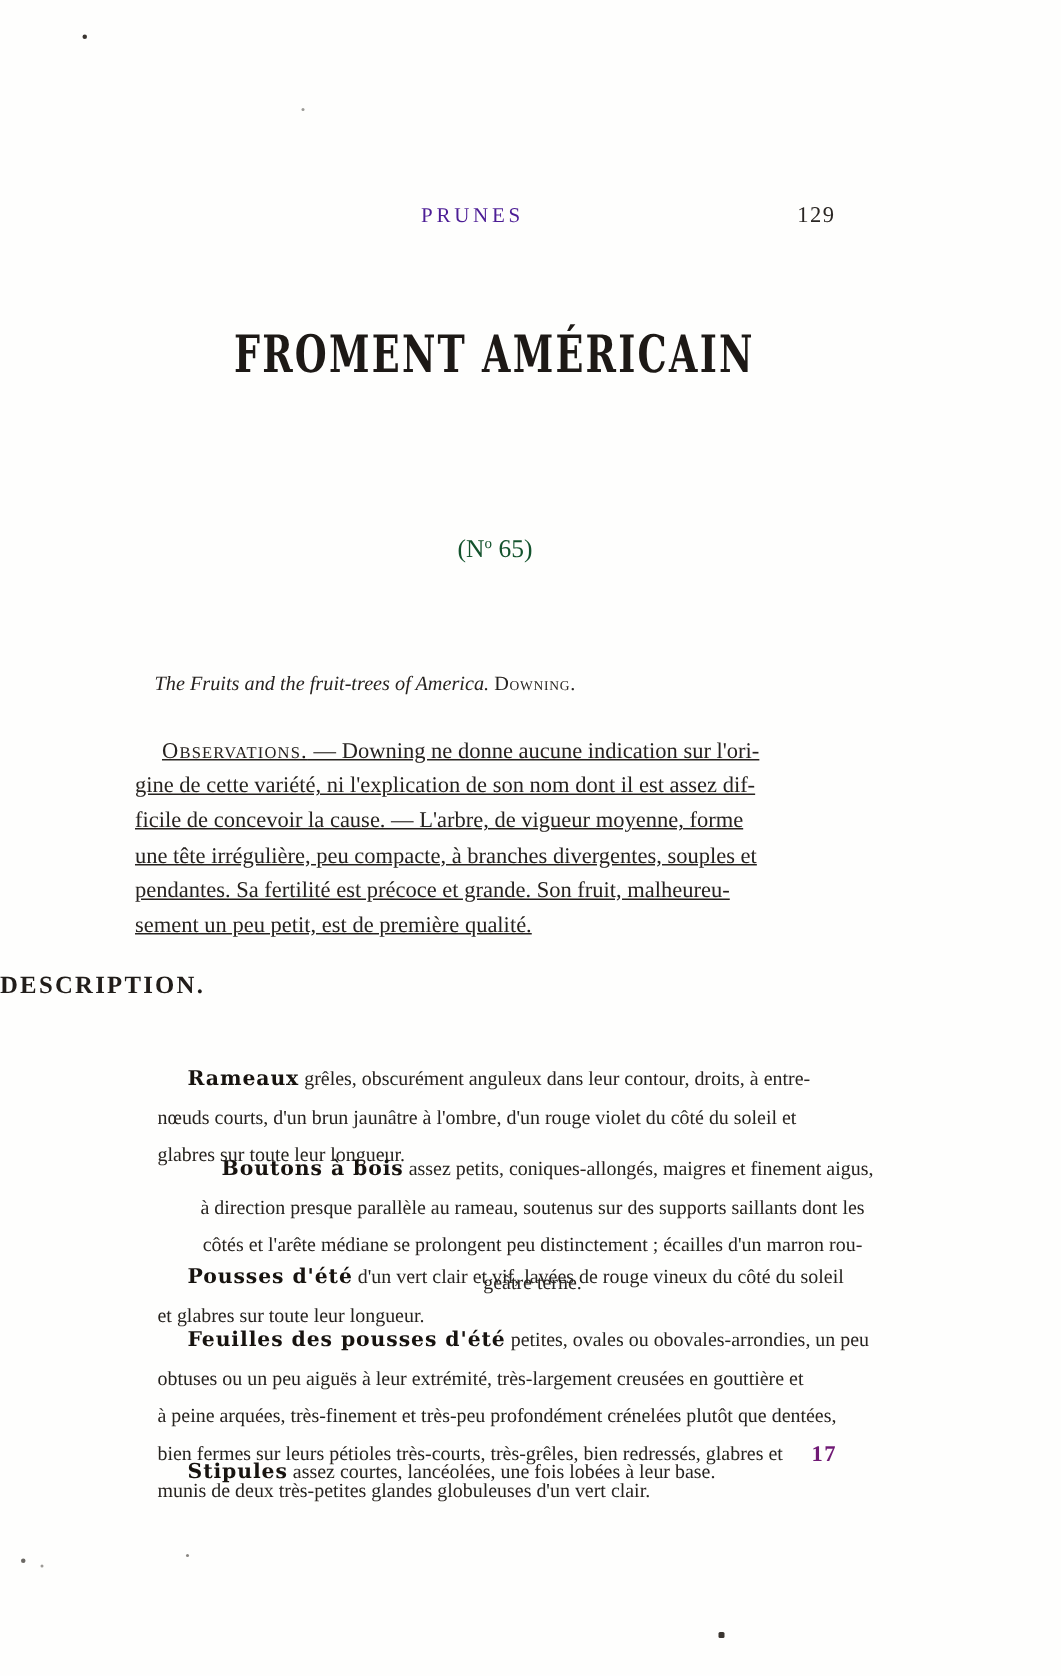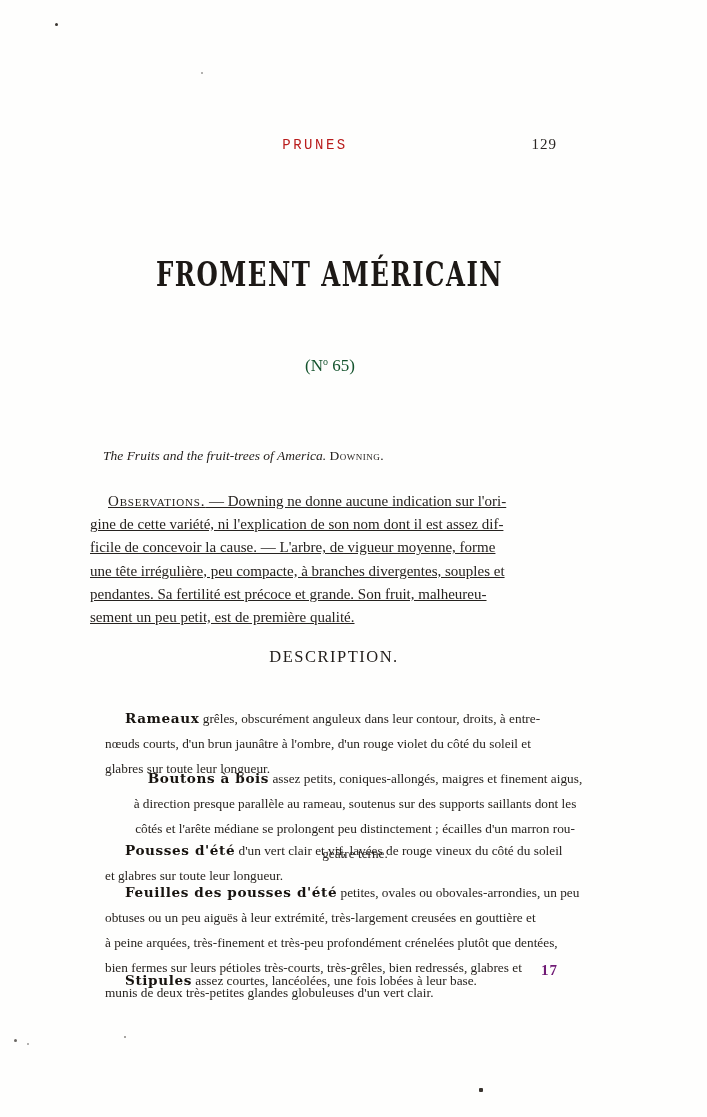--- a/index.html
+++ b/index.html
@@ -15,30 +15,30 @@
     color: #26221f;
     overflow: hidden;
   }
 
   
   .runhead {
     position: absolute; top: 137px; left: 89px; width: 492px; height: 20px;
   }
   .runtitle {
     position: absolute; left: 0; right: 40px; text-align: center;
-    font-size: 14px; letter-spacing: 2.5px; color: #b91c1c; font-family: Liberation Mono, monospace;
+    font-size: 14px; letter-spacing: 2.5px; color: #4c1d95;
   }
   .pagenum {
     position: absolute; right: 24px; top: -1px;
     font-size: 15px; letter-spacing: 1px; color: #2a2623;
   }
 
   
   .main-title {
-    position: absolute; top: 216px; left: 0; width: 660px; text-align: center; margin-top: 38px;
+    position: absolute; top: 216px; left: 0; width: 660px; text-align: center;
   }
   .main-title > span {
     display: inline-block;
     font-family: "DejaVu Serif", serif;
     font-weight: bold;
     font-size: 33px;
     letter-spacing: 2px;
     transform: scale(0.74, 1.04);
     transform-origin: center top;
     white-space: nowrap;
@@ -70,22 +70,22 @@
     font-size: 15px; line-height: 23.2px;
     text-indent: 18px;
     white-space: pre-line;
     color: #26221f;
     text-decoration: underline;
   }
   .sc { font-variant: small-caps; letter-spacing: 0.8px; }
 
   
   .deschead {
-    position: absolute; top: 647px; left: 0; width: 668px; text-align: center;
-    font-size: 16.5px; letter-spacing: 1.5px; font-weight: normal;
+    position: absolute; top: 647px; left: 0; width: 668px; text-align: left;
+    font-size: 16.5px; letter-spacing: 1.5px; font-weight: bold;
     color: #211d1a;
   }
 
   
   .para {
     position: absolute; left: 89px; width: 500px;
     margin: 16px;
     font-size: 13.3px; line-height: 25px;
     text-indent: 20px;
     white-space: pre-line;

